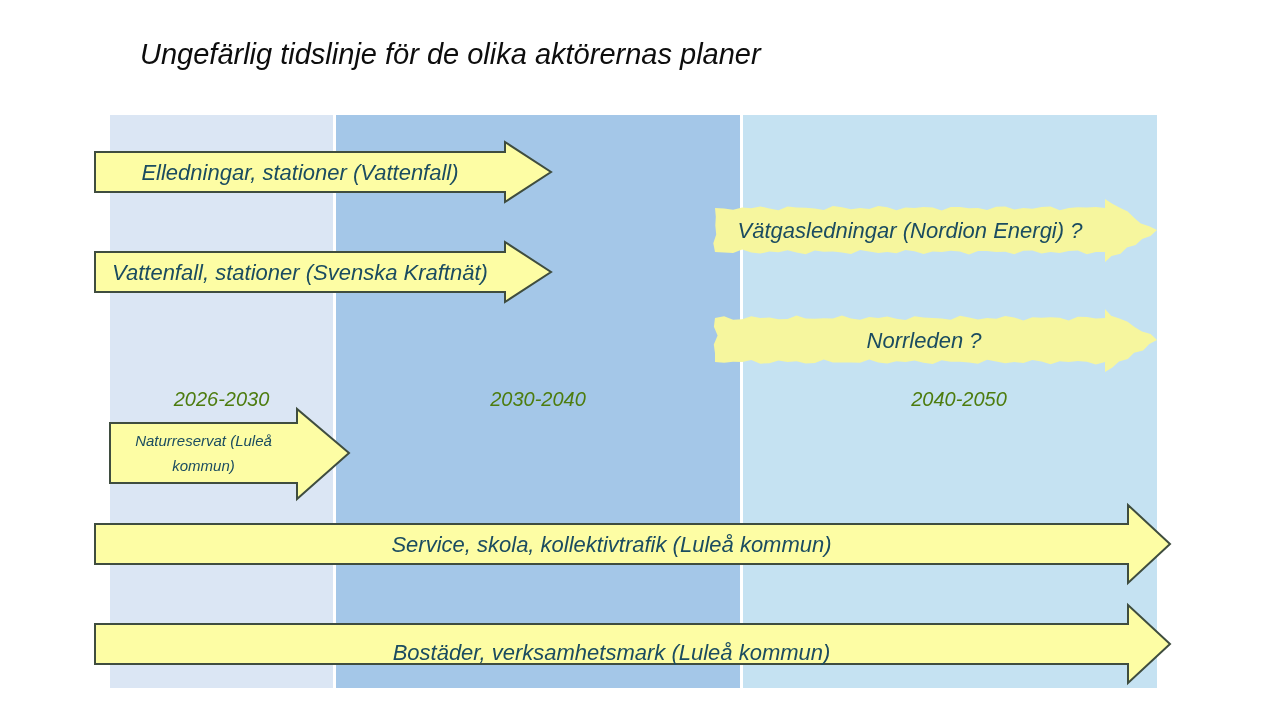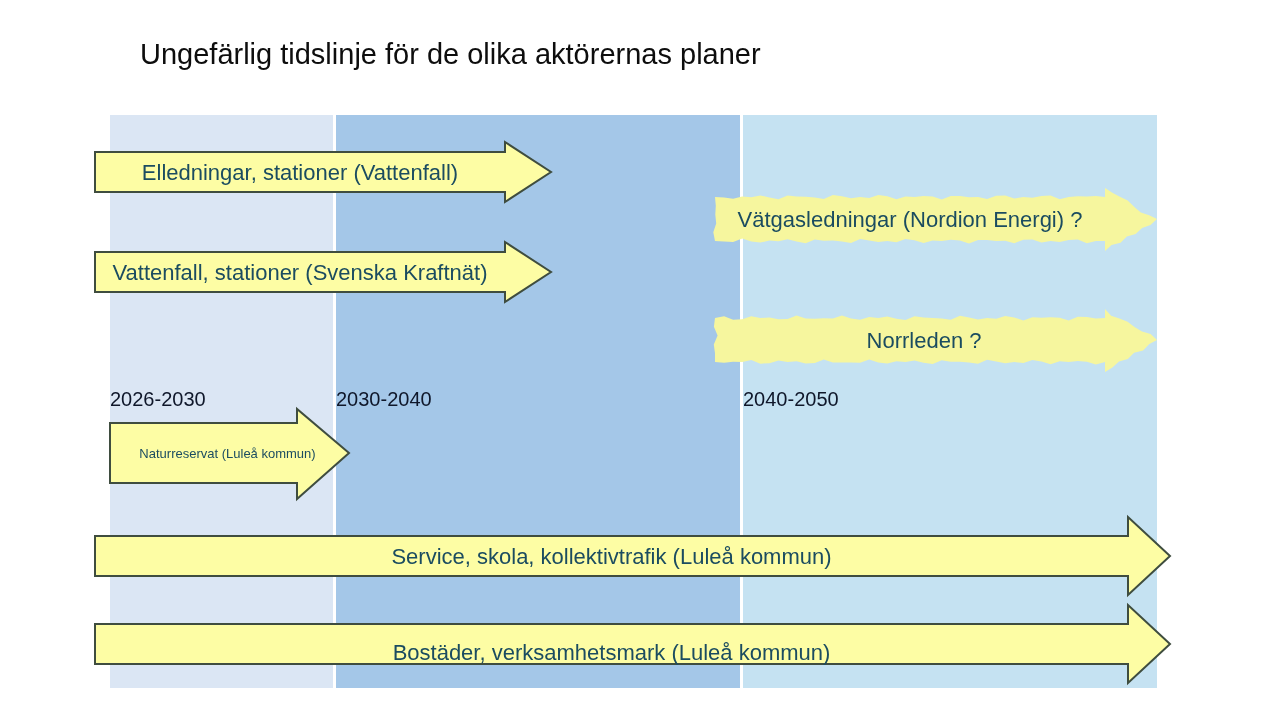--- a/index.html
+++ b/index.html
@@ -2,53 +2,55 @@
 <html style="--arrow-fill: #fdfda4; --sketch-fill: #f6f69e; --arrow-outline: #3f4d3f; --arrow-text: #1b4c60;"><head>
 <meta charset="utf-8">
 <style>
   html,body{margin:0;padding:0;background:#ffffff;}
   .slide{
     position:relative;
     width:1280px;height:720px;
     background:#ffffff;
     font-family:"Liberation Sans", sans-serif;
     overflow:hidden;
+    font-style:italic;
   }
   .title{
     position:absolute;
     left:140px;top:33px;
     font-size:29px;
     line-height:43px;
     color:#0d0d0d;
     white-space:nowrap;
   }
   .band{
     position:absolute;
     top:115px;height:573px;
   }
   .period-label{
     position:absolute;
     top:386px;height:26px;
     font-size:20px;
-    color:#0f172a;
+    color:#4d7c0f;
+    text-align:center;
     line-height:26px;
   }
   .arrow{
     position:absolute;
   }
   .arrow svg{position:absolute;left:0;top:0;overflow:visible;}
   .arrow .arrow-label{
     position:absolute;
     display:flex;align-items:center;justify-content:center;
     text-align:center;
     color:var(--arrow-text);
     font-size:22px;
     line-height:25px;
   }
-  .arrow .arrow-label.small{font-size:13px;line-height:25px;padding-left:24px;}
+  .arrow .arrow-label.small{font-size:15px;line-height:25px;}
   .outlined-shape{
     fill:var(--arrow-fill);
     stroke:var(--arrow-outline);
     stroke-width:2;
     stroke-linejoin:miter;
   }
   .sketchy-shape{
     fill:var(--sketch-fill);
     stroke:none;
   }
@@ -77,42 +79,42 @@
     <div class="arrow-label" style="left:2px;top:12px;width:410px;height:40px;">Elledningar, stationer (Vattenfall)</div>
   </div>
 
   <div class="arrow" style="left:93px;top:240px;width:460px;height:66px;">
     <svg width="460" height="66">
       <polygon class="outlined-shape" points="2,12 412,12 412,2 458,32 412,62 412,52 2,52"></polygon>
     </svg>
     <div class="arrow-label" style="left:2px;top:12px;width:410px;height:40px;">Vattenfall, stationer (Svenska Kraftnät)</div>
   </div>
 
-  <div class="arrow" style="left:713px;top:185px;width:448px;height:72px;">
+  <div class="arrow" style="left:713px;top:196px;width:448px;height:72px;">
     <svg width="448" height="72">
       <path class="sketchy-shape" d="M2.0 12.0L11.1 12.4L20.1 13.7L29.2 11.4L38.3 12.2L47.3 10.4L56.4 12.5L65.5 14.2L74.6 10.4L83.6 11.6L92.7 11.7L101.8 12.4L110.8 13.9L119.9 9.9L129.0 11.3L138.0 13.2L147.1 12.0L156.2 13.1L165.3 10.1L174.3 11.3L183.4 14.3L192.5 11.5L201.5 11.9L210.6 11.0L219.7 11.6L228.7 14.6L237.8 11.0L246.9 10.9L256.0 12.3L265.0 11.9L274.1 14.0L283.2 10.7L292.2 10.4L301.3 13.5L310.4 12.0L319.4 12.8L328.5 11.0L337.6 10.4L346.7 14.3L355.7 12.0L364.8 11.3L373.9 11.6L382.9 11.0L392.0 12.0L392.0 3.0L399.3 7.7L406.9 11.8L414.7 15.6L421.1 21.7L427.8 27.4L436.2 30.3L444.0 34.0L437.5 40.1L429.1 43.0L422.6 49.1L413.8 51.4L407.5 57.8L398.5 59.9L392.0 66.0L392.0 56.0L382.9 56.0L373.9 58.3L364.8 54.4L355.7 54.9L346.7 57.0L337.6 56.0L328.5 57.4L319.4 54.4L310.4 54.7L301.3 58.2L292.2 55.8L283.2 56.0L274.1 55.1L265.0 55.0L256.0 58.6L246.9 55.6L237.8 54.8L228.7 56.1L219.7 55.6L210.6 58.1L201.5 55.3L192.5 54.0L183.4 57.2L174.3 56.1L165.3 57.0L156.2 55.4L147.1 53.9L138.0 58.0L129.0 56.5L119.9 55.5L110.8 55.7L101.8 54.5L92.7 58.2L83.6 56.5L74.6 54.2L65.5 56.3L56.4 55.6L47.3 57.6L38.3 56.4L29.2 53.5L20.1 56.9L11.1 56.6L2.0 56.0L0.3 47.2L3.2 38.4L2.3 29.6L2.8 20.8Z"></path>
     </svg>
     <div class="arrow-label" style="left:2px;top:12px;width:390px;height:44px;">Vätgasledningar (Nordion Energi) ?</div>
   </div>
 
   <div class="arrow" style="left:713px;top:306px;width:448px;height:72px;">
     <svg width="448" height="72">
       <path class="sketchy-shape" d="M2.0 12.0L11.1 10.3L20.1 13.7L29.2 13.3L38.3 10.2L47.3 12.1L56.4 11.5L65.5 13.2L74.6 13.1L83.6 9.5L92.7 12.4L101.8 12.8L110.8 12.3L119.9 12.6L129.0 9.6L138.0 12.6L147.1 13.8L156.2 11.1L165.3 12.1L174.3 10.6L183.4 12.7L192.5 14.1L201.5 10.2L210.6 11.6L219.7 12.0L228.7 12.5L237.8 13.7L246.9 9.8L256.0 11.5L265.0 13.4L274.1 11.9L283.2 12.8L292.2 10.1L301.3 11.6L310.4 14.4L319.4 11.3L328.5 11.7L337.6 11.2L346.7 11.8L355.7 14.5L364.8 10.7L373.9 10.9L382.9 12.5L392.0 12.0L392.0 3.0L398.1 9.7L406.4 12.6L414.6 15.7L421.5 21.0L429.0 25.4L437.6 27.9L444.0 34.0L436.3 38.1L430.1 44.6L421.1 46.7L414.8 53.1L406.0 55.5L399.4 61.4L392.0 66.0L392.0 56.0L382.9 58.5L373.9 55.8L364.8 54.9L355.7 55.9L346.7 55.3L337.6 58.2L328.5 55.6L319.4 54.0L310.4 57.0L301.3 56.0L292.2 57.2L283.2 55.5L274.1 53.8L265.0 57.8L256.0 56.5L246.9 55.7L237.8 55.7L228.7 54.3L219.7 58.1L210.6 56.8L201.5 54.4L192.5 56.1L183.4 55.3L174.3 57.6L165.3 56.6L156.2 53.5L147.1 56.7L138.0 56.5L129.0 56.6L119.9 56.4L110.8 53.5L101.8 57.1L92.7 57.4L83.6 55.3L74.6 56.1L65.5 54.4L56.4 57.2L47.3 57.7L38.3 54.1L29.2 55.9L20.1 55.7L11.1 56.8L2.0 56.0L2.0 47.2L0.8 38.4L4.6 29.6L0.9 20.8Z"></path>
     </svg>
     <div class="arrow-label" style="left:16px;top:12px;width:390px;height:44px;">Norrleden ?</div>
   </div>
 
   <div class="arrow" style="left:108px;top:406px;width:245px;height:96px;">
     <svg width="245" height="96">
       <polygon class="outlined-shape" points="2,17 189,17 189,3 241,47 189,93 189,77 2,77"></polygon>
     </svg>
     <div class="arrow-label small" style="left:2px;top:17px;width:187px;height:60px;">Naturreservat (Luleå kommun)</div>
   </div>
 
-  <div class="arrow" style="left:93px;top:515px;width:1080px;height:82px;">
+  <div class="arrow" style="left:93px;top:503px;width:1080px;height:82px;">
     <svg width="1080" height="82">
       <polygon class="outlined-shape" points="2,21 1035,21 1035,2 1077,41 1035,80 1035,61 2,61"></polygon>
     </svg>
     <div class="arrow-label" style="left:2px;top:21px;width:1033px;height:40px;">Service, skola, kollektivtrafik (Luleå kommun)</div>
   </div>
 
   <div class="arrow" style="left:93px;top:603px;width:1080px;height:82px;">
     <svg width="1080" height="82">
       <polygon class="outlined-shape" points="2,21 1035,21 1035,2 1077,41 1035,80 1035,61 2,61"></polygon>
     </svg>

